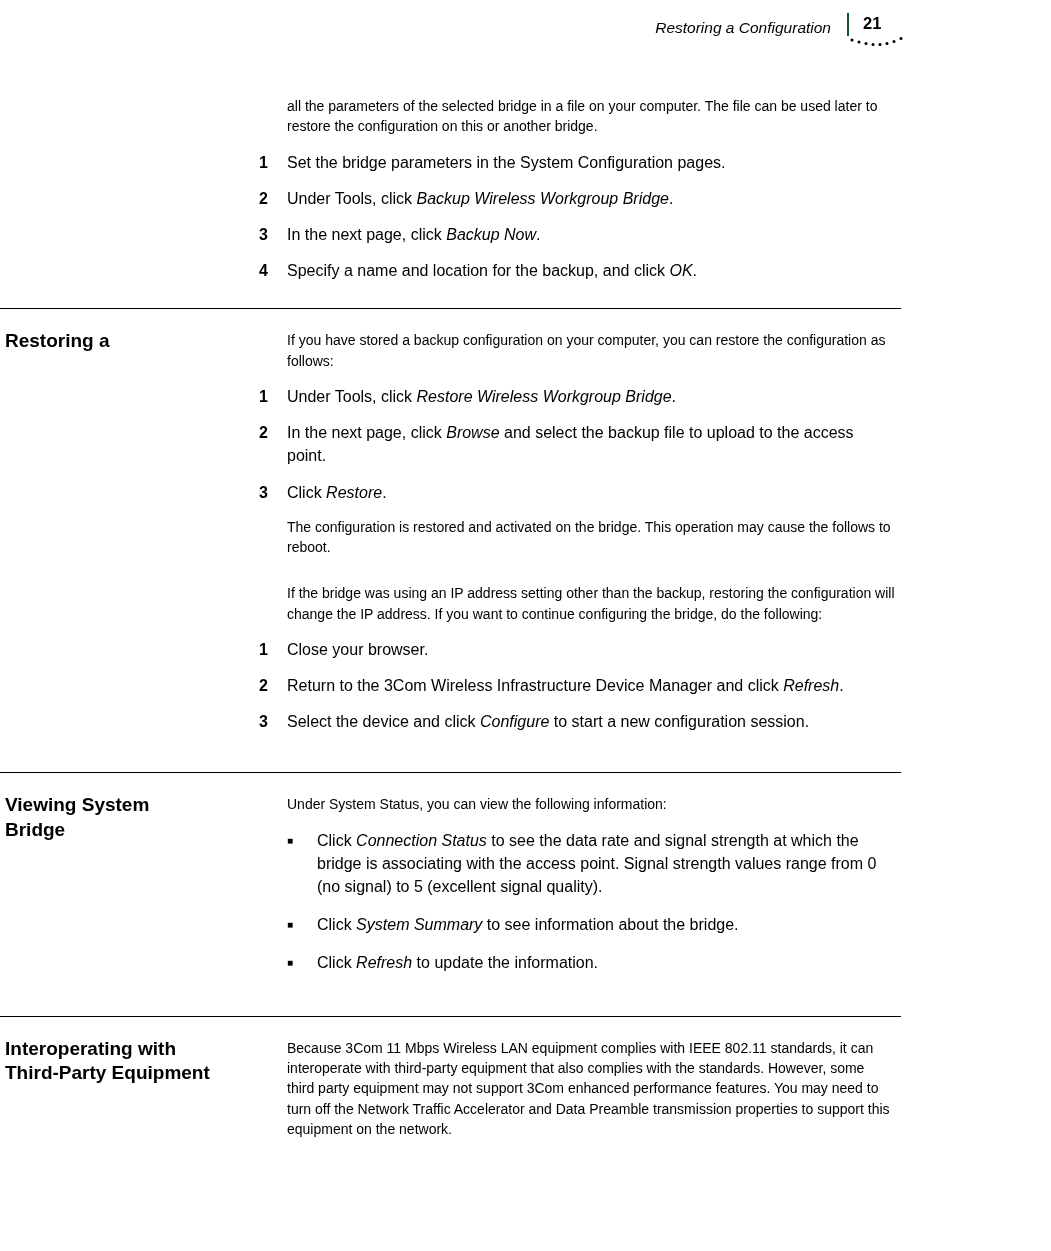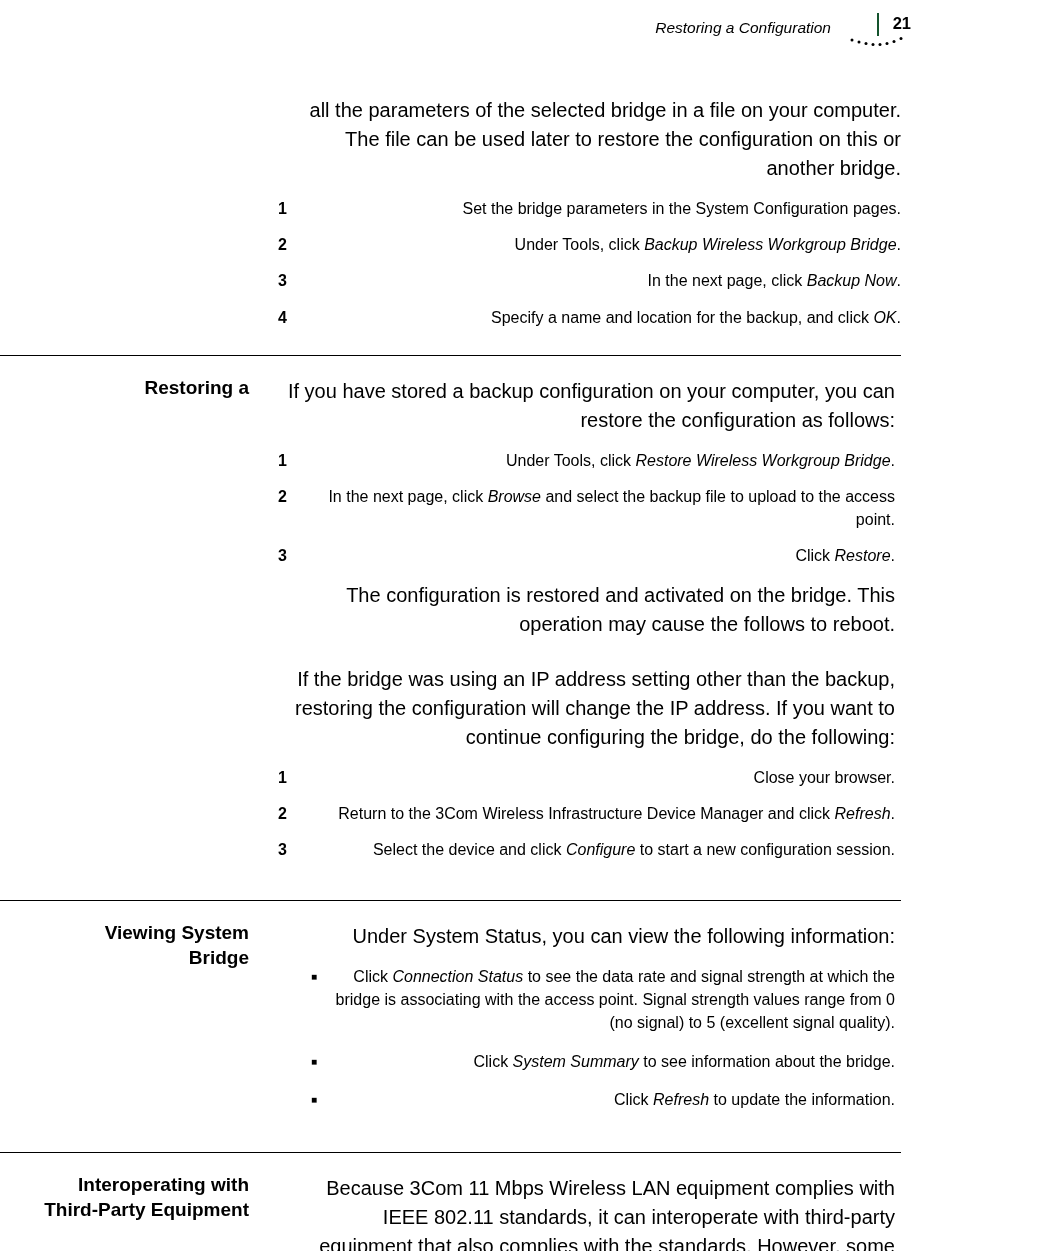--- a/index.html
+++ b/index.html
@@ -5,21 +5,21 @@
   * { box-sizing: border-box; }
   html, body { margin: 0; padding: 0; }
   body {
     width: 1051px;
     height: 1251px;
     background: #ffffff;
     color: #000000;
     font-family: "Liberation Sans", "DejaVu Sans", sans-serif;
     overflow: hidden;
   }
-  .page { width: 917px; height: 1251px; position: relative; text-align: right; }
+  .page { width: 917px; height: 1251px; position: relative; }
 
   
   .header {
     display: flex;
     justify-content: flex-end;
     align-items: flex-start;
     padding: 14px 6px 0 0;
     height: 64px;
   }
   .running-title {
@@ -34,21 +34,21 @@
     border-left: 2px solid #14532d;
     padding: 1px 0 4px 14px;
     font-size: 16.5px;
     font-weight: bold;
   }
   .pagetab svg { display: block; margin: 2px 0 0 2px; }
 
   
   .intro { margin: 32px 16px 0 259px; }
   .para {
-    font-size: 20px;
+    font-size: 14px;
     line-height: 1.45;
     margin: 0 0 14px 28px;
   }
   .para.gap-after { margin-bottom: 26px; }
   .step {
     display: flex;
     font-size: 16px;
     line-height: 1.45;
     margin: 0 0 13px 0;
   }

